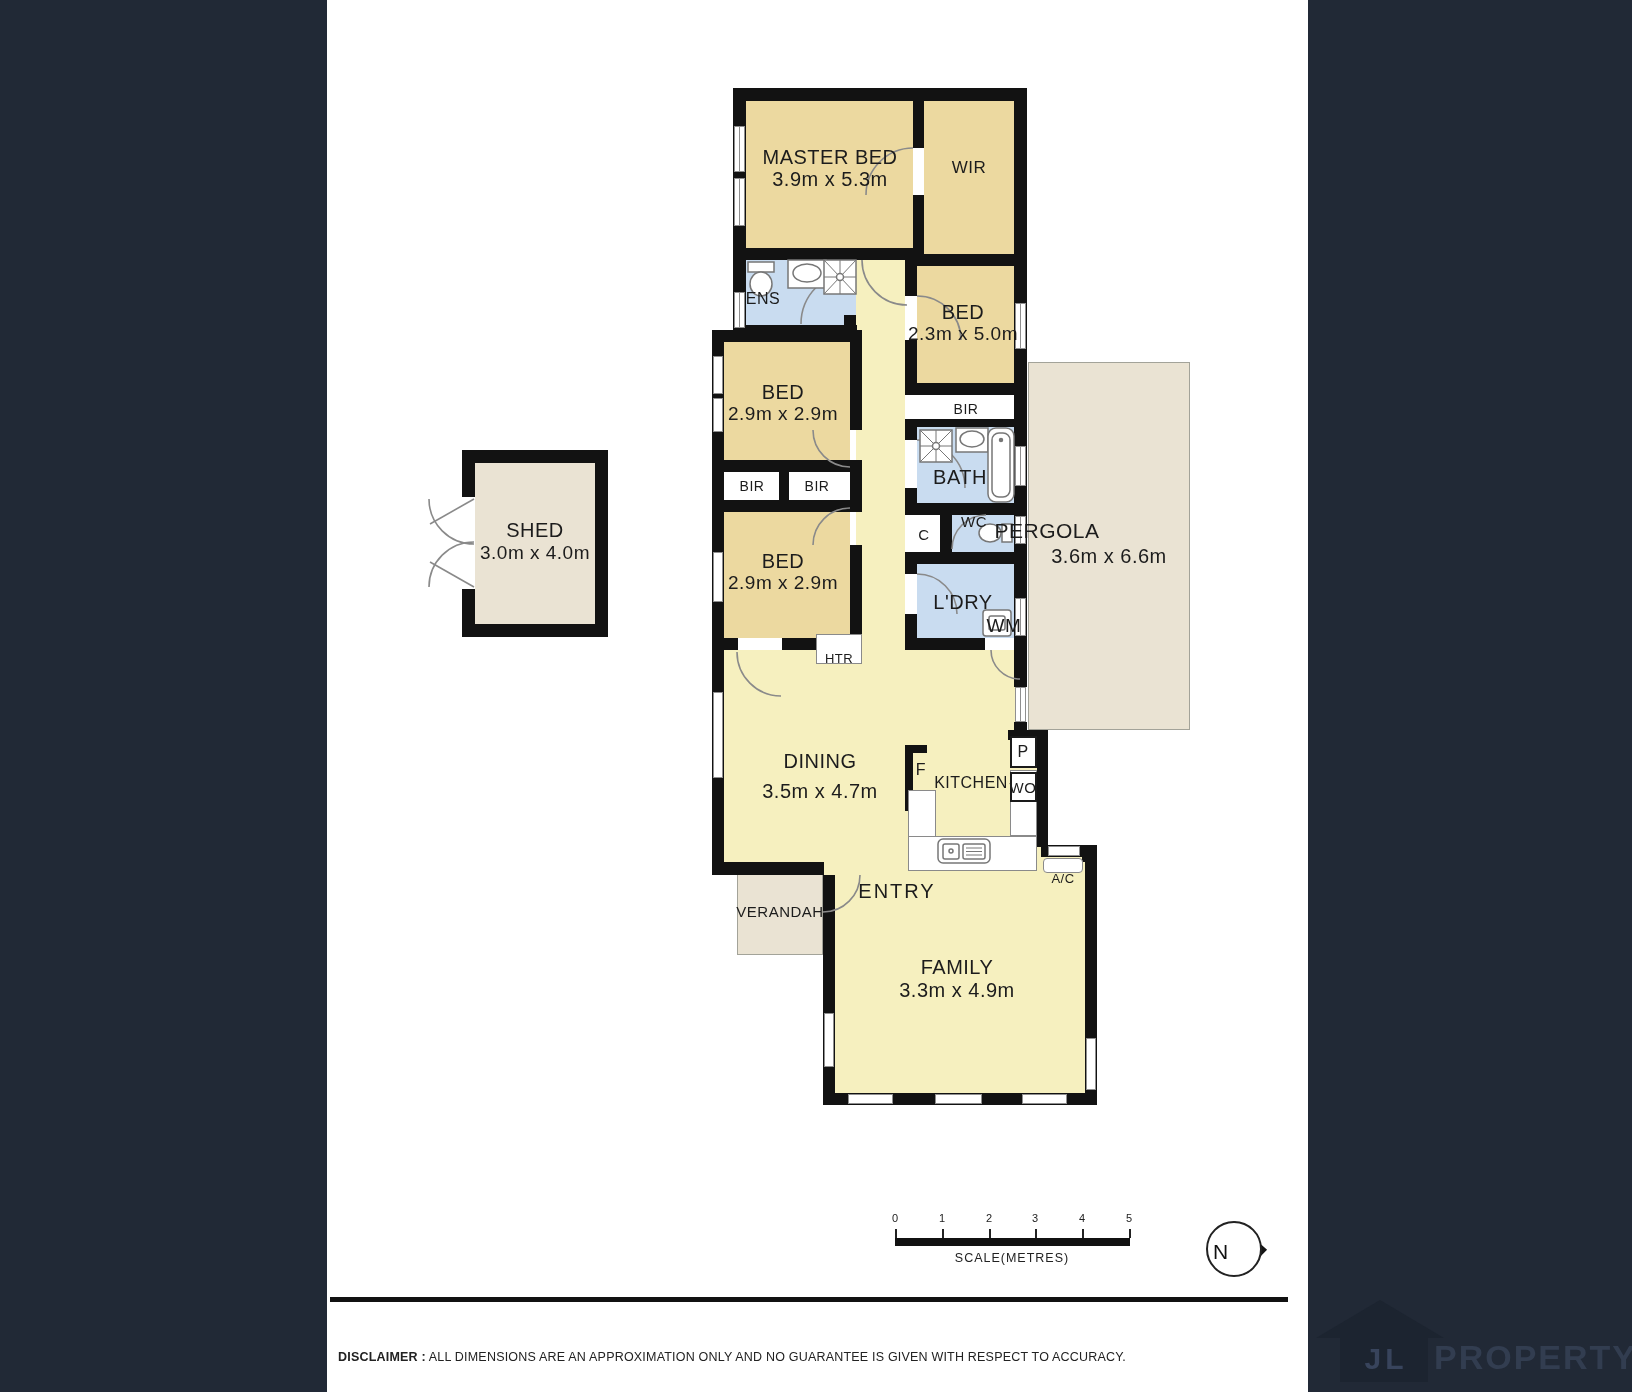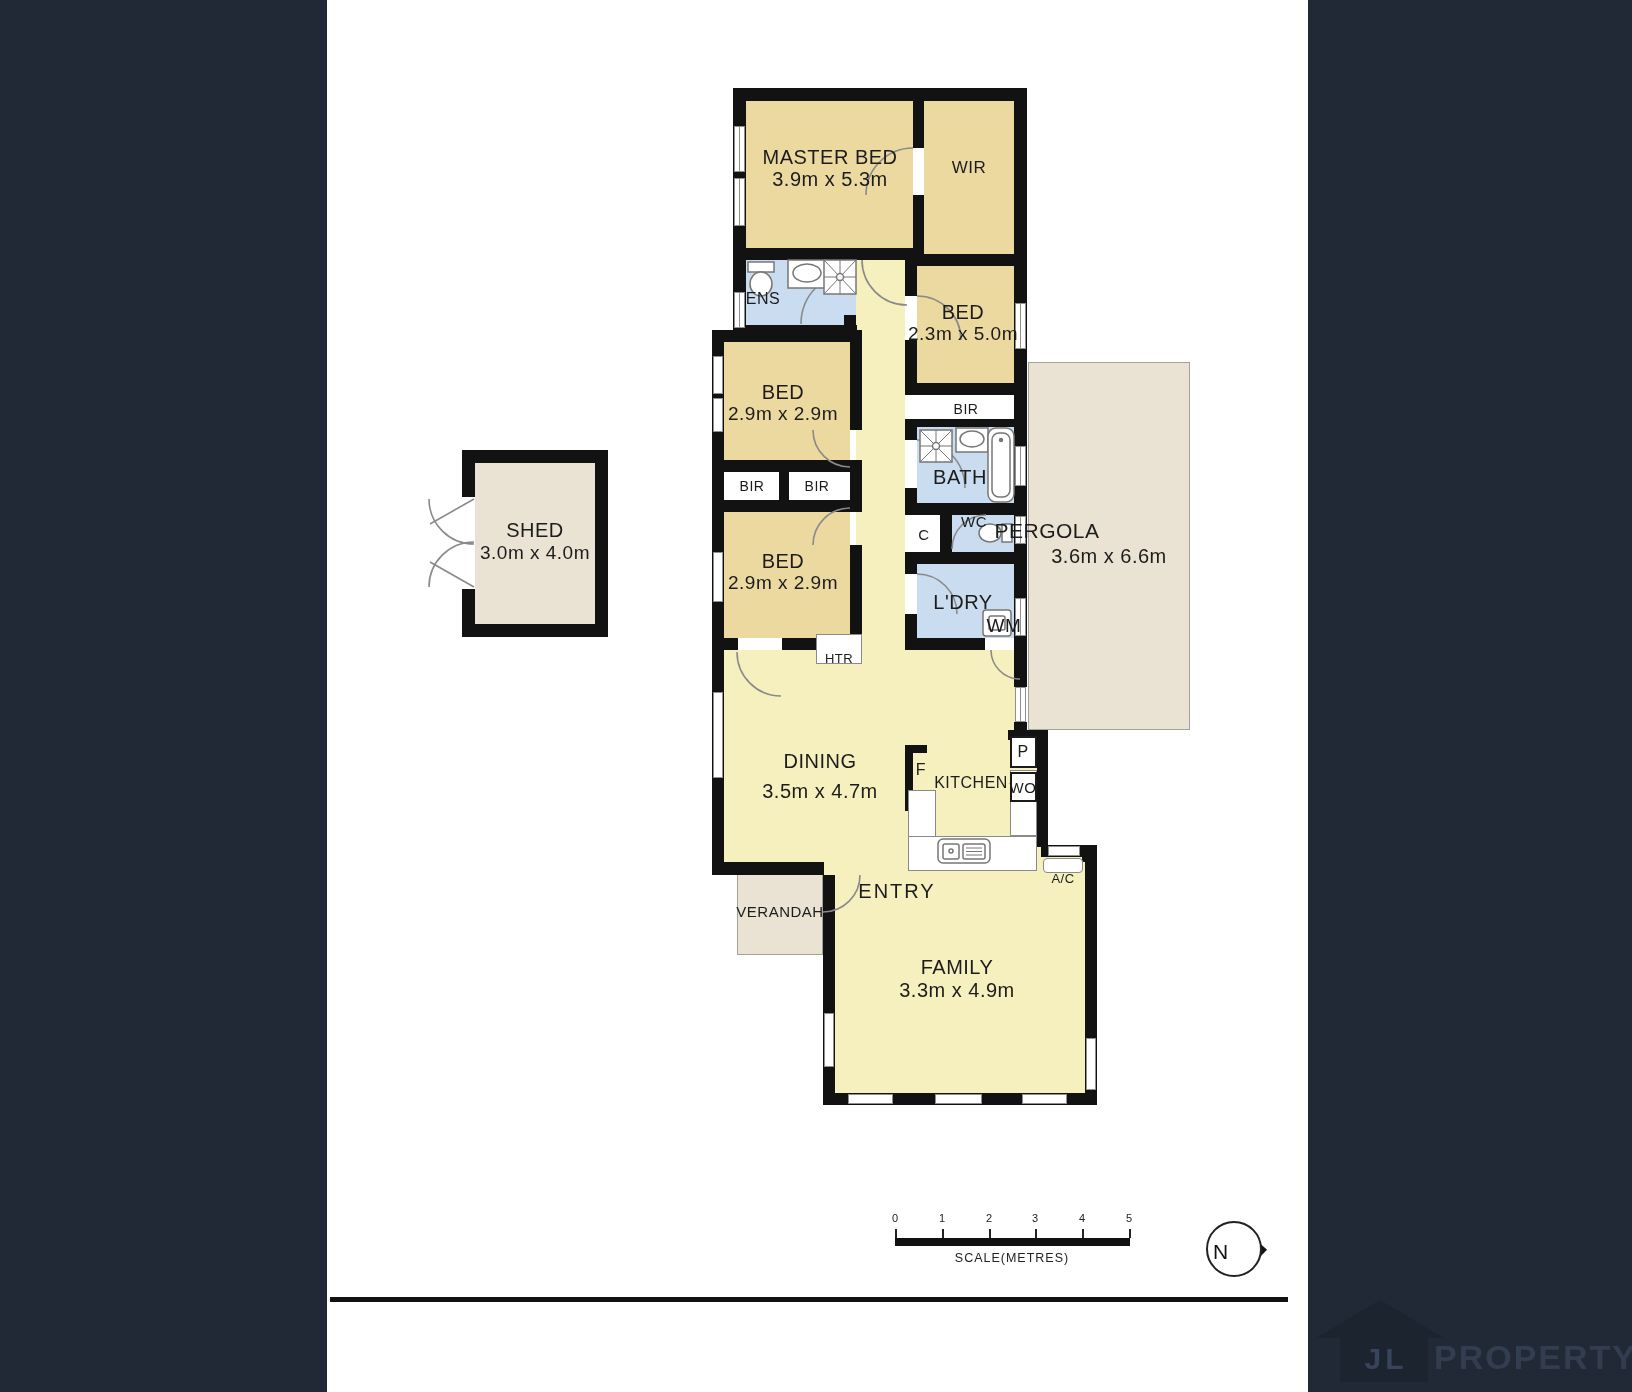--- a/index.html
+++ b/index.html
@@ -238,20 +238,21 @@
   <div class="lbl" style="left:921px;top:770px;font-size:16px;">F</div>
   <div class="lbl" style="left:1023px;top:752px;font-size:16px;">P</div>
   <div class="lbl" style="left:1023px;top:787px;font-size:15px;">WO</div>
   <div class="lbl" style="left:897px;top:891px;font-size:20px;letter-spacing:2px;">ENTRY</div>
   <div class="lbl" style="left:780px;top:911px;font-size:15px;">VERANDAH</div>
   <div class="lbl" style="left:957px;top:967px;font-size:20px;">FAMILY</div>
   <div class="lbl" style="left:957px;top:990px;font-size:20px;">3.3m x 4.9m</div>
   <div class="lbl" style="left:1063px;top:878px;font-size:13px;">A/C</div>
 
   <div class="rule" style="left:330px;top:1297px;width:958px;height:5px;"></div>
+  <div class="disc" style="left:338px;top:1350px;"><b>DISCLAIMER :</b><span> ALL DIMENSIONS ARE AN APPROXIMATION ONLY AND NO GUARANTEE IS GIVEN WITH RESPECT TO ACCURACY.</span></div>
 
   <div class="abs" style="left:885px;top:1212px;width:260px;height:56px;">
     <span class="tick-num" style="left:10px;top:0;">0</span>
     <span class="tick-num" style="left:57px;top:0;">1</span>
     <span class="tick-num" style="left:104px;top:0;">2</span>
     <span class="tick-num" style="left:150px;top:0;">3</span>
     <span class="tick-num" style="left:197px;top:0;">4</span>
     <span class="tick-num" style="left:244px;top:0;">5</span>
     <div class="tick-line" style="left:10px;top:17px;"></div>
     <div class="tick-line" style="left:57px;top:17px;"></div>

